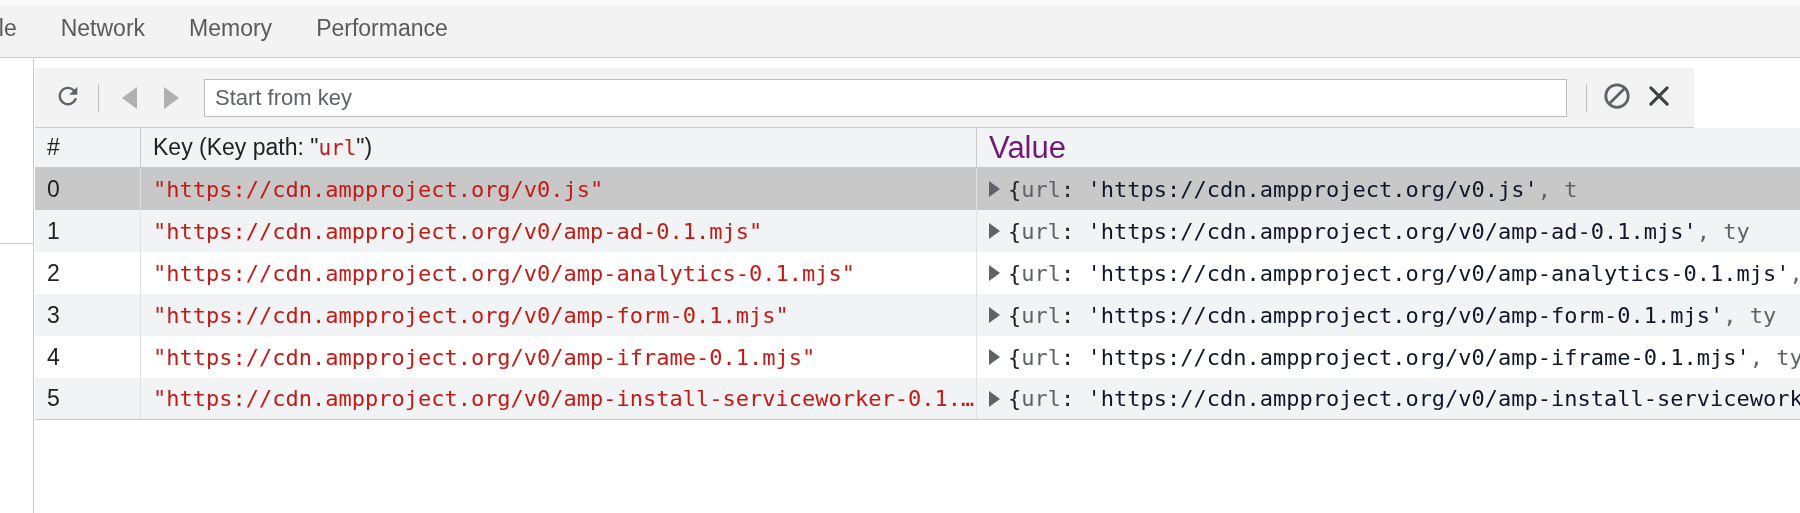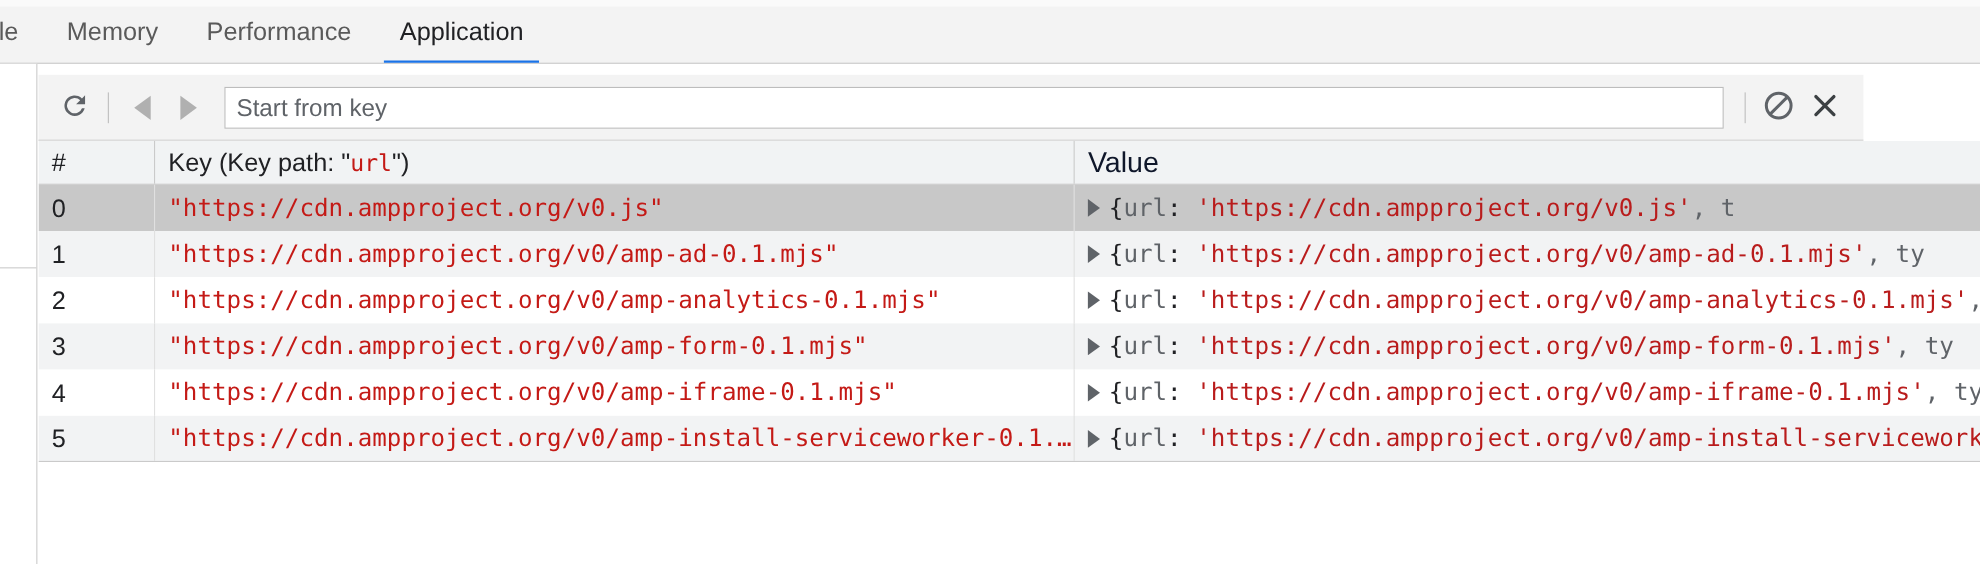--- a/index.html
+++ b/index.html
@@ -232,22 +232,22 @@
     padding-left: 12px;
     box-sizing: border-box;
     overflow: hidden;
     font-family: "DejaVu Sans Mono", monospace;
     font-size: 22px;
     color: #c41a16;
     min-width: 0;
   }
   .grid-head .c-val {
     font-family: "Liberation Sans", sans-serif;
-    font-size: 26px;
-    color: #0f172a;
+    font-size: 31px;
+    color: #701a75;
   }
   .keypath-mono {
     font-family: "DejaVu Sans Mono", monospace;
     font-size: 21px;
     color: #c41a16;
   }
   .row-even { background: #ffffff; }
   .row-odd  { background: #f2f3f4; }
   .row-selected { background: #c8c8c8 !important; }
   .grid-row.last { border-bottom: 1px solid #cacaca; }
@@ -256,39 +256,39 @@
     width: 0; height: 0;
     border-top: 8px solid transparent;
     border-bottom: 8px solid transparent;
     border-left: 11px solid #5f6368;
     margin-right: 8px;
     flex: 0 0 auto;
   }
   .val-text { overflow: hidden; white-space: nowrap; }
   .tok-brace { color: #202124; }
   .tok-prop  { color: #5f6368; }
-  .tok-str   { color: #b91c1c; }
+  .tok-str   { color: #0f172a; }
 </style>
 </head>
 <body>
 
 <div class="devtools">
 
   <div class="tabbar">
     <div class="tab first">
         <span>ole</span>
       </div>
     <div class="tab">
+        <span>Network</span>
+      </div>
+    <div class="tab">
         <span>Memory</span>
       </div>
     <div class="tab">
         <span>Performance</span>
-      </div>
-    <div class="tab active">
-        <span>Application</span>
       </div>
   </div>
 
   <div class="sidebar">
     <div class="sidebar-divider"></div>
     <div class="sidebar-glyph">...</div>
   </div>
 
   <div class="panel">
 

